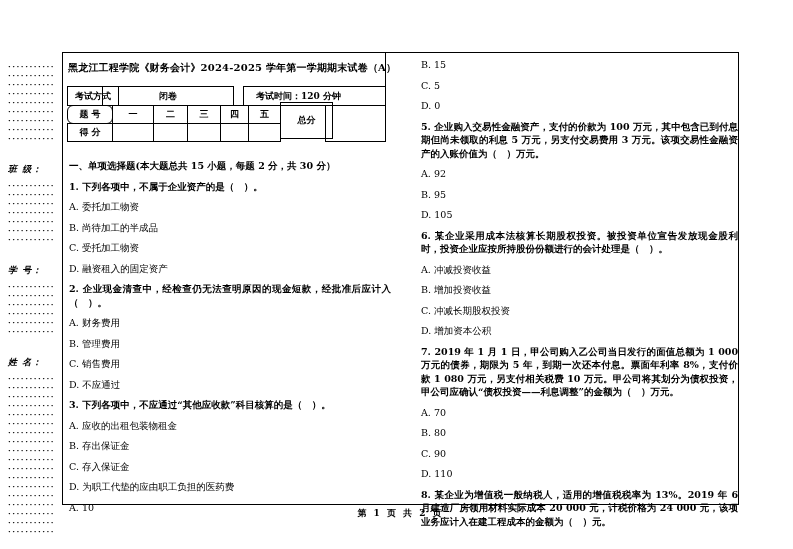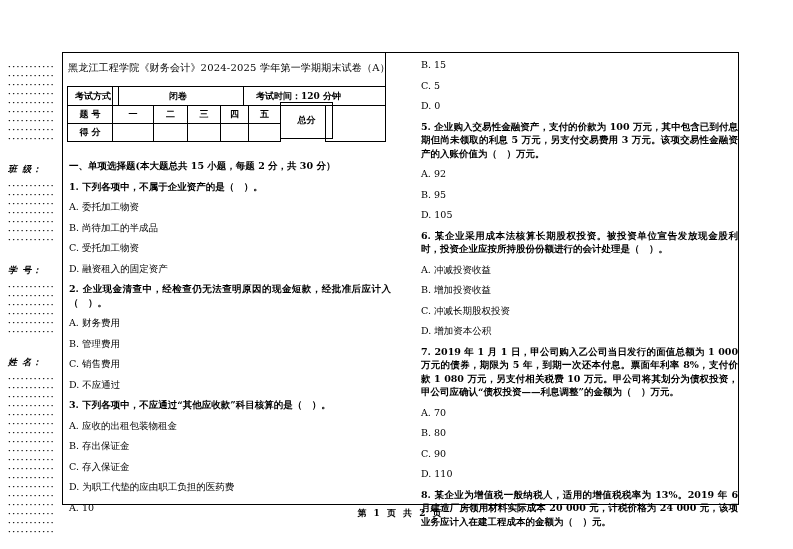--- a/index.html
+++ b/index.html
@@ -7,21 +7,21 @@
     width:793px;height:549px;background:#ffffff;position:relative;overflow:hidden;
     font-family:"DejaVu Serif","Liberation Serif",serif;color:#000;
   }
   
   .binding{position:absolute;left:8px;top:62px;width:48px;}
   .dot-row{font-size:8px;line-height:9px;letter-spacing:1.5px;color:#1a1a1a;font-weight:bold;white-space:nowrap;overflow:hidden;}
   .bind-label{font-size:9px;font-weight:bold;letter-spacing:1px;margin:20px 0 5px 0;color:#000;white-space:nowrap;font-style:italic;}
   
   .frame{position:absolute;left:62px;top:52px;width:677px;height:453px;border:1px solid #000;box-sizing:border-box;}
   .header-area{position:absolute;left:0;top:0;width:323px;height:88px;border-right:1px solid #000;box-sizing:border-box;}
-  .title{font-weight:normal;font-size:10px;letter-spacing:0.2px;white-space:nowrap;padding:8px 0 0 5px;}
+  .title{font-weight:bold;font-size:10px;letter-spacing:0.2px;white-space:nowrap;padding:8px 0 0 5px;}
   .info-table{position:absolute;left:4px;top:33px;width:319px;height:56px;}
   .cell{position:absolute;border:1px solid #000;box-sizing:border-box;display:flex;align-items:center;justify-content:center;
         font-size:9px;font-weight:bold;white-space:nowrap;overflow:hidden;}
   .cell.left{justify-content:flex-start;padding-left:12px;}
   
   .col{position:absolute;font-size:9.5px;line-height:13.5px;color:#000;}
   .col-left{left:6px;top:106px;width:322px;}
   .col-right{left:358px;top:5px;width:317px;}
   .block{margin-bottom:7px;}
   .heading{font-weight:bold;}
@@ -79,23 +79,23 @@
       <div class="dot-row">···········</div>
       <div class="dot-row">···········</div>
     </div>
 
   <div class="frame">
 
     <div class="header-area">
       <div class="title">黑龙江工程学院《财务会计》2024-2025 学年第一学期期末试卷（A）</div>
       <div class="info-table" id="info-table">
           <div class="cell" style="left: 0px; top: 0px; width: 52px; height: 20px;">考试方式</div>
-          <div class="cell" style="left: 45px; top: 0px; width: 132px; height: 20px;">闭卷</div>
+          <div class="cell" style="left: 35px; top: 0px; width: 132px; height: 20px;">闭卷</div>
           <div class="cell left" style="left: 176px; top: 0px; width: 143px; height: 20px;">考试时间：120 分钟</div>
-          <div class="cell" style="left: 0px; top: 19px; width: 46px; height: 19px;">题 号</div>
+          <div class="cell" style="left: 0px; top: 19px; width: 46px; height: 19px; border-radius: 6px;">题 号</div>
           <div class="cell" style="left: 45px; top: 19px; width: 42px; height: 19px;">一</div>
           <div class="cell" style="left: 86px; top: 19px; width: 35px; height: 19px;">二</div>
           <div class="cell" style="left: 120px; top: 19px; width: 34px; height: 19px;">三</div>
           <div class="cell" style="left: 153px; top: 19px; width: 29px; height: 19px;">四</div>
           <div class="cell" style="left: 181px; top: 19px; width: 33px; height: 19px;">五</div>
           <div class="cell" style="left: 213px; top: 16px; width: 53px; height: 37px;">总分</div>
           <div class="cell" style="left: 258px; top: 19px; width: 61px; height: 37px;"></div>
           <div class="cell" style="left: 0px; top: 37px; width: 46px; height: 19px;">得 分</div>
           <div class="cell" style="left: 45px; top: 37px; width: 42px; height: 19px;"></div>
           <div class="cell" style="left: 86px; top: 37px; width: 35px; height: 19px;"></div>

